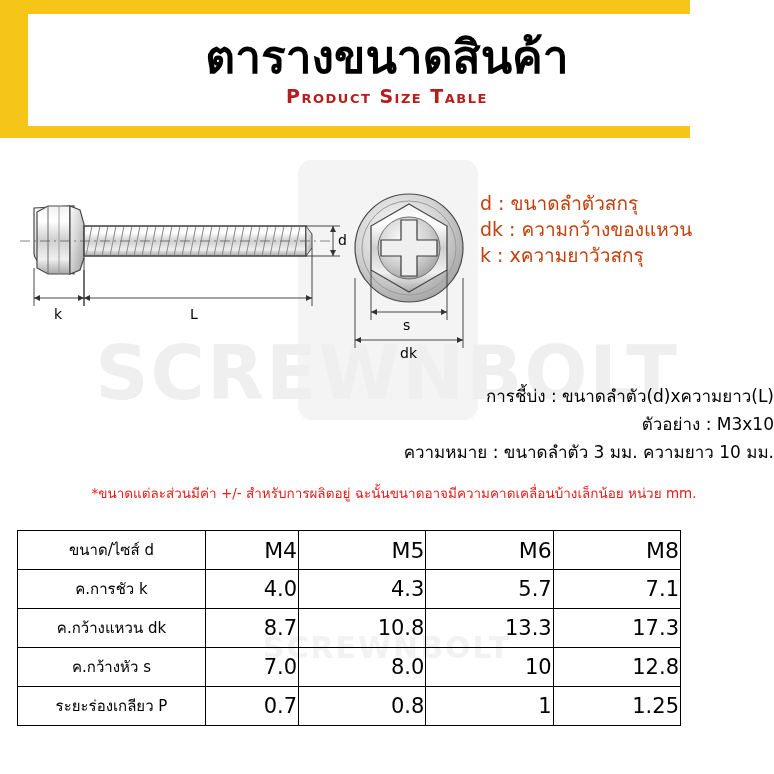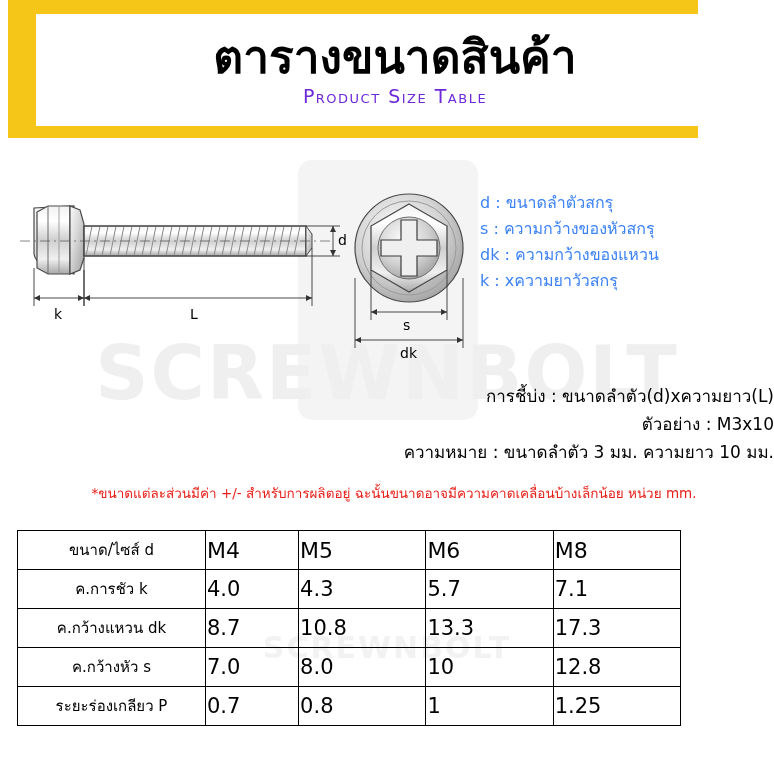--- a/index.html
+++ b/index.html
@@ -11,21 +11,21 @@
     height: 774px;
     background: #ffffff;
     font-family: "DejaVu Sans", "Liberation Sans", sans-serif;
     overflow: hidden;
     position: relative;
   }
 
   
   .header {
     position: absolute;
-    top: 0; left: 8px;
+    top: 0; left: 0;
     width: 690px;
     height: 138px;
     background: #f5c518;
     box-sizing: border-box;
   }
   .header-inner {
     position: absolute;
     left: 28px;
     top: 14px;
     width: 718px;
@@ -40,22 +40,22 @@
     font-size: 46px;
     font-weight: bold;
     color: #000;
     letter-spacing: 0px;
     line-height: 1.05;
     white-space: nowrap;
   }
   .title-en {
     margin-top: 4px;
     font-size: 19px;
-    font-weight: normal;
-    color: #6d28d9;
+    font-weight: bold;
+    color: #b91c1c;
     letter-spacing: 1.5px;
     font-variant: small-caps;
     white-space: nowrap;
   }
 
   
   .watermark {
     position: absolute;
     left: 0; top: 150px;
     width: 774px;
@@ -104,22 +104,22 @@
   }
 
   
   .legend {
     position: absolute;
     left: 480px;
     top: 190px;
     z-index: 3;
   }
   .legend-row {
-    font-size: 16px;
-    color: #3b82f6;
+    font-size: 19px;
+    color: #c2410c;
     line-height: 26px;
     white-space: nowrap;
   }
 
   
   .notes {
     position: absolute;
     left: 0;
     top: 382px;
     width: 774px;
@@ -152,21 +152,21 @@
     left: 17px;
     top: 530px;
     width: 664px;
     border-collapse: collapse;
     z-index: 3;
     background: transparent;
   }
   table.size-table td {
     border: 1px solid #000;
     height: 36px;
-    text-align: left;
+    text-align: right;
     font-size: 21px;
     color: #000;
     background: transparent;
   }
   table.size-table td.rowhead {
     font-size: 15px;
     width: 185px;
     text-align: center;
   }
   table.size-table tr.head td {
@@ -317,21 +317,20 @@
       <line x1="355" y1="192" x2="463" y2="192"></line>
       <path d="M355,192 l6,-3 l0,6 z" fill="#333" stroke="none"></path>
       <path d="M463,192 l-6,-3 l0,6 z" fill="#333" stroke="none"></path>
     </g>
     <text x="400" y="210" font-size="14" fill="#000" font-family="DejaVu Sans, sans-serif">dk</text>
   </svg>
 </div>
 
 <div class="legend">
   <div class="legend-row">d : ขนาดลำตัวสกรุ</div>
-  <div class="legend-row">s : ความกว้างของหัวสกรุ</div>
   <div class="legend-row">dk : ความกว้างของแหวน</div>
   <div class="legend-row">k : xความยาวัวสกรุ</div>
 </div>
 
 <div class="notes">
   <div class="note-row">
     <span class="note-label">การชี้บ่ง :</span>
     <span>ขนาดลำตัว(d)xความยาว(L)</span>
   </div>
   <div class="note-row">

